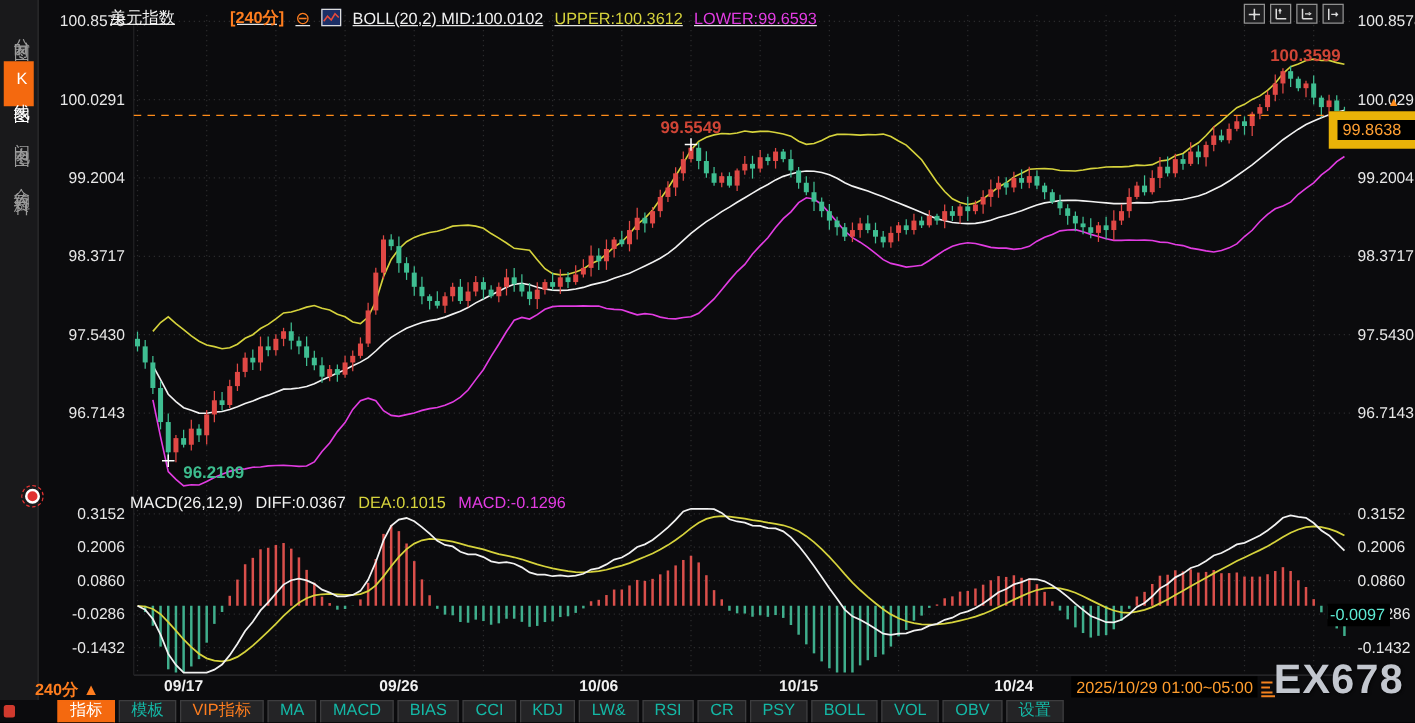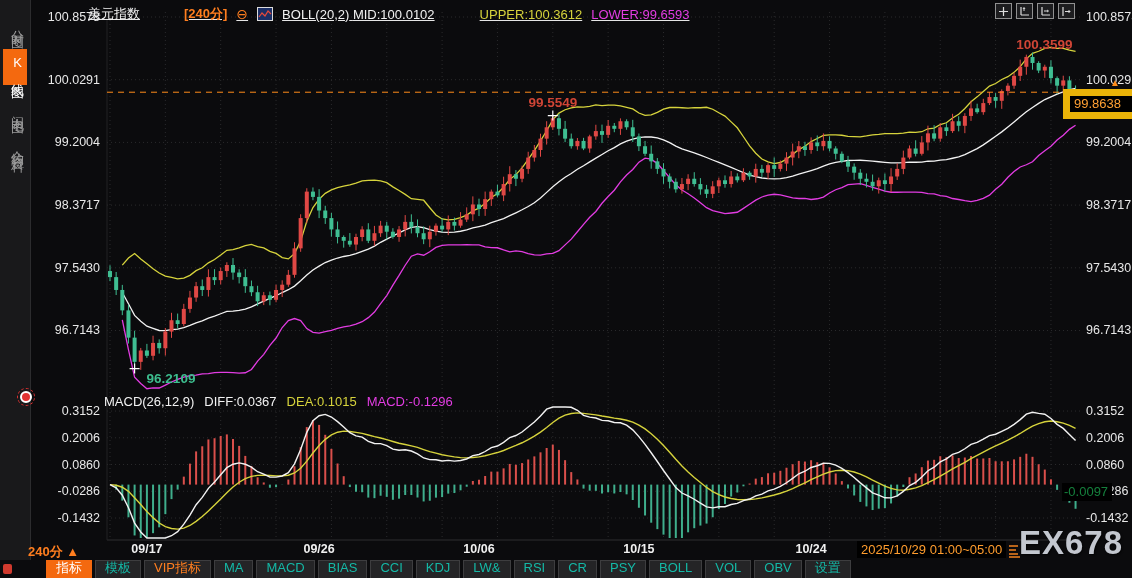--- a/index.html
+++ b/index.html
@@ -11,32 +11,32 @@
             padding:6px 1px;color:#9b9b9b;font-size:13px;letter-spacing:3px;text-align:center;cursor:pointer;width:22px;}
   .side-tab.active{background:#f4690f;color:#fff;}
   .alert-ico{position:absolute;left:20px;top:391px;width:8px;height:8px;border-radius:50%;
              background:#e03232;border:2px solid #fff;outline:1px dashed #e03232;outline-offset:2px;z-index:6;}
   
   .hdr{position:absolute;left:88px;top:5px;display:flex;gap:9px;align-items:center;font-size:13px;z-index:4;white-space:nowrap;text-decoration:underline;}
   .hdr .sym{color:#f2f2f2;}
   .hdr .per{color:#ff7e1f;font-weight:bold;padding-left:35px;}
   .hdr .col{color:#ff7e1f;font-size:14px;}
   .hdr .mid{color:#f2f2f2;}
-  .hdr .upper{color:#d6d33c;margin-left:36px;}
+  .hdr .upper{color:#d6d33c;}
   .hdr .lower{color:#e23ce2;}
   .mini-chart-icon{width:14px;height:12px;border:1px solid #ddd;background:#1c2f66;display:inline-block;position:relative;}
   .mini-chart-icon svg{position:absolute;left:0;top:0;}
   
   .tr-btns{position:absolute;left:995px;top:3px;display:flex;gap:4px;z-index:6;}
   .tr-btn{width:15px;height:14px;border:1px solid #909090;background:#1d1d1f;display:flex;align-items:center;justify-content:center;cursor:pointer;}
   
   .price-box{position:absolute;left:1063px;top:89px;width:62px;height:16px;border:7px solid #eab308;background:#000;
              color:#ffa033;font-size:13px;line-height:16px;padding-left:4px;z-index:6;}
   .price-arrow{position:absolute;left:1110px;top:77px;color:#ff8c1a;font-size:10px;z-index:6;}
-  .macd-box{position:absolute;left:1062px;top:483px;background:#000;color:#15803d;font-size:13px;padding:1px 4px 2px 2px;z-index:6;}
+  .macd-box{position:absolute;left:1062px;top:483px;background:#000;color:#5eead4;font-size:13px;padding:1px 4px 2px 2px;z-index:6;}
   
   .macd-hdr{position:absolute;left:88px;top:394px;display:flex;gap:10px;font-size:13px;z-index:4;white-space:nowrap;margin-left:16px;}
   .macd-hdr .nm,.macd-hdr .diff{color:#f2f2f2;}
   .macd-hdr .dea{color:#d6d33c;}
   .macd-hdr .mval{color:#e23ce2;}
   
   .period-lbl{position:absolute;left:28px;top:543px;color:#ff7e1f;font-weight:bold;font-size:13px;z-index:6;}
   .cur-date{position:absolute;left:857px;top:541px;background:#000;color:#ff9d2e;font-size:13px;padding:1px 4px;z-index:7;}
   .logo-lines{position:absolute;left:1007px;top:543px;z-index:8;}
   .watermark{position:absolute;left:1019px;top:524px;font-size:33px;font-weight:bold;color:#c3c7cf;

